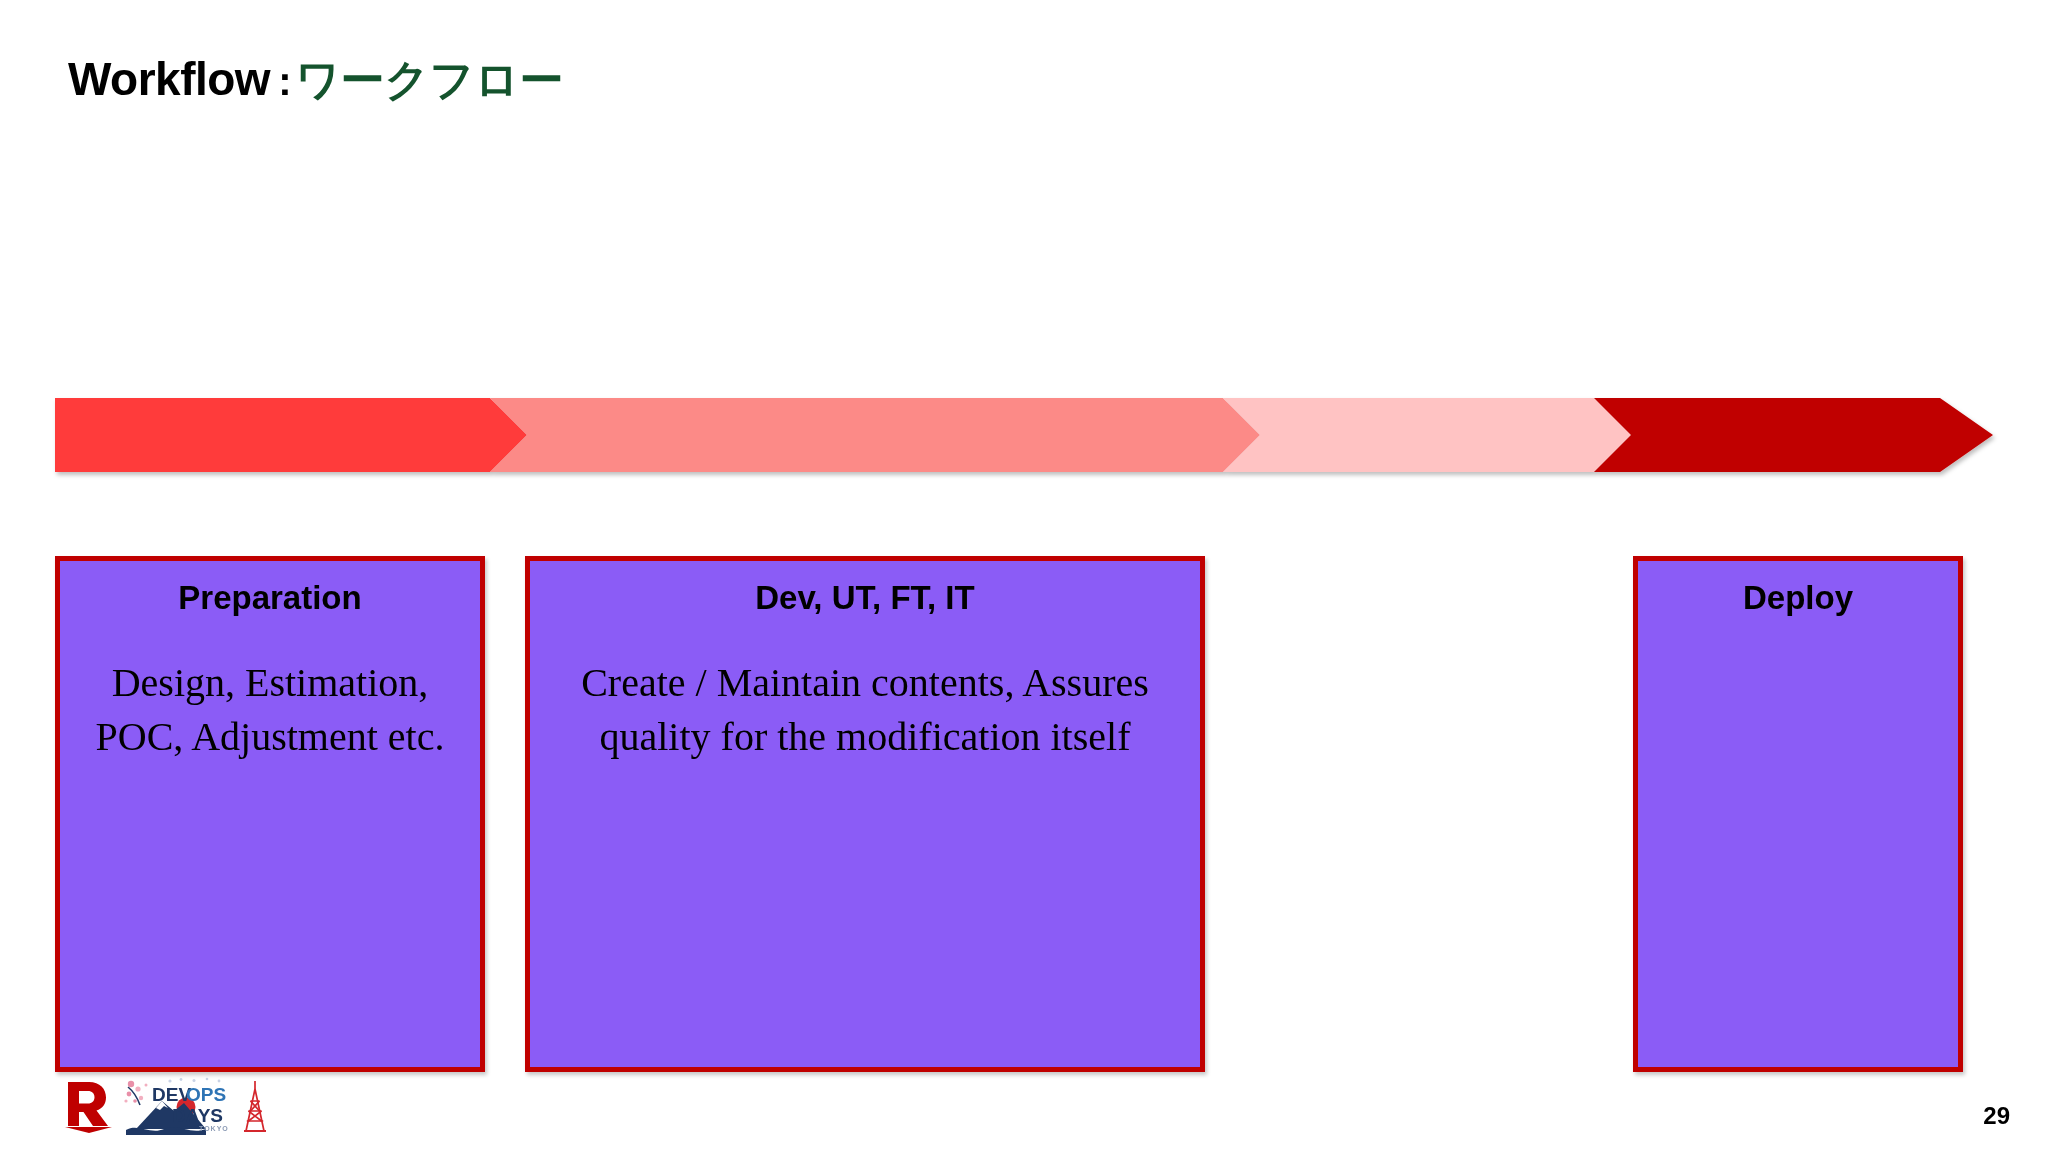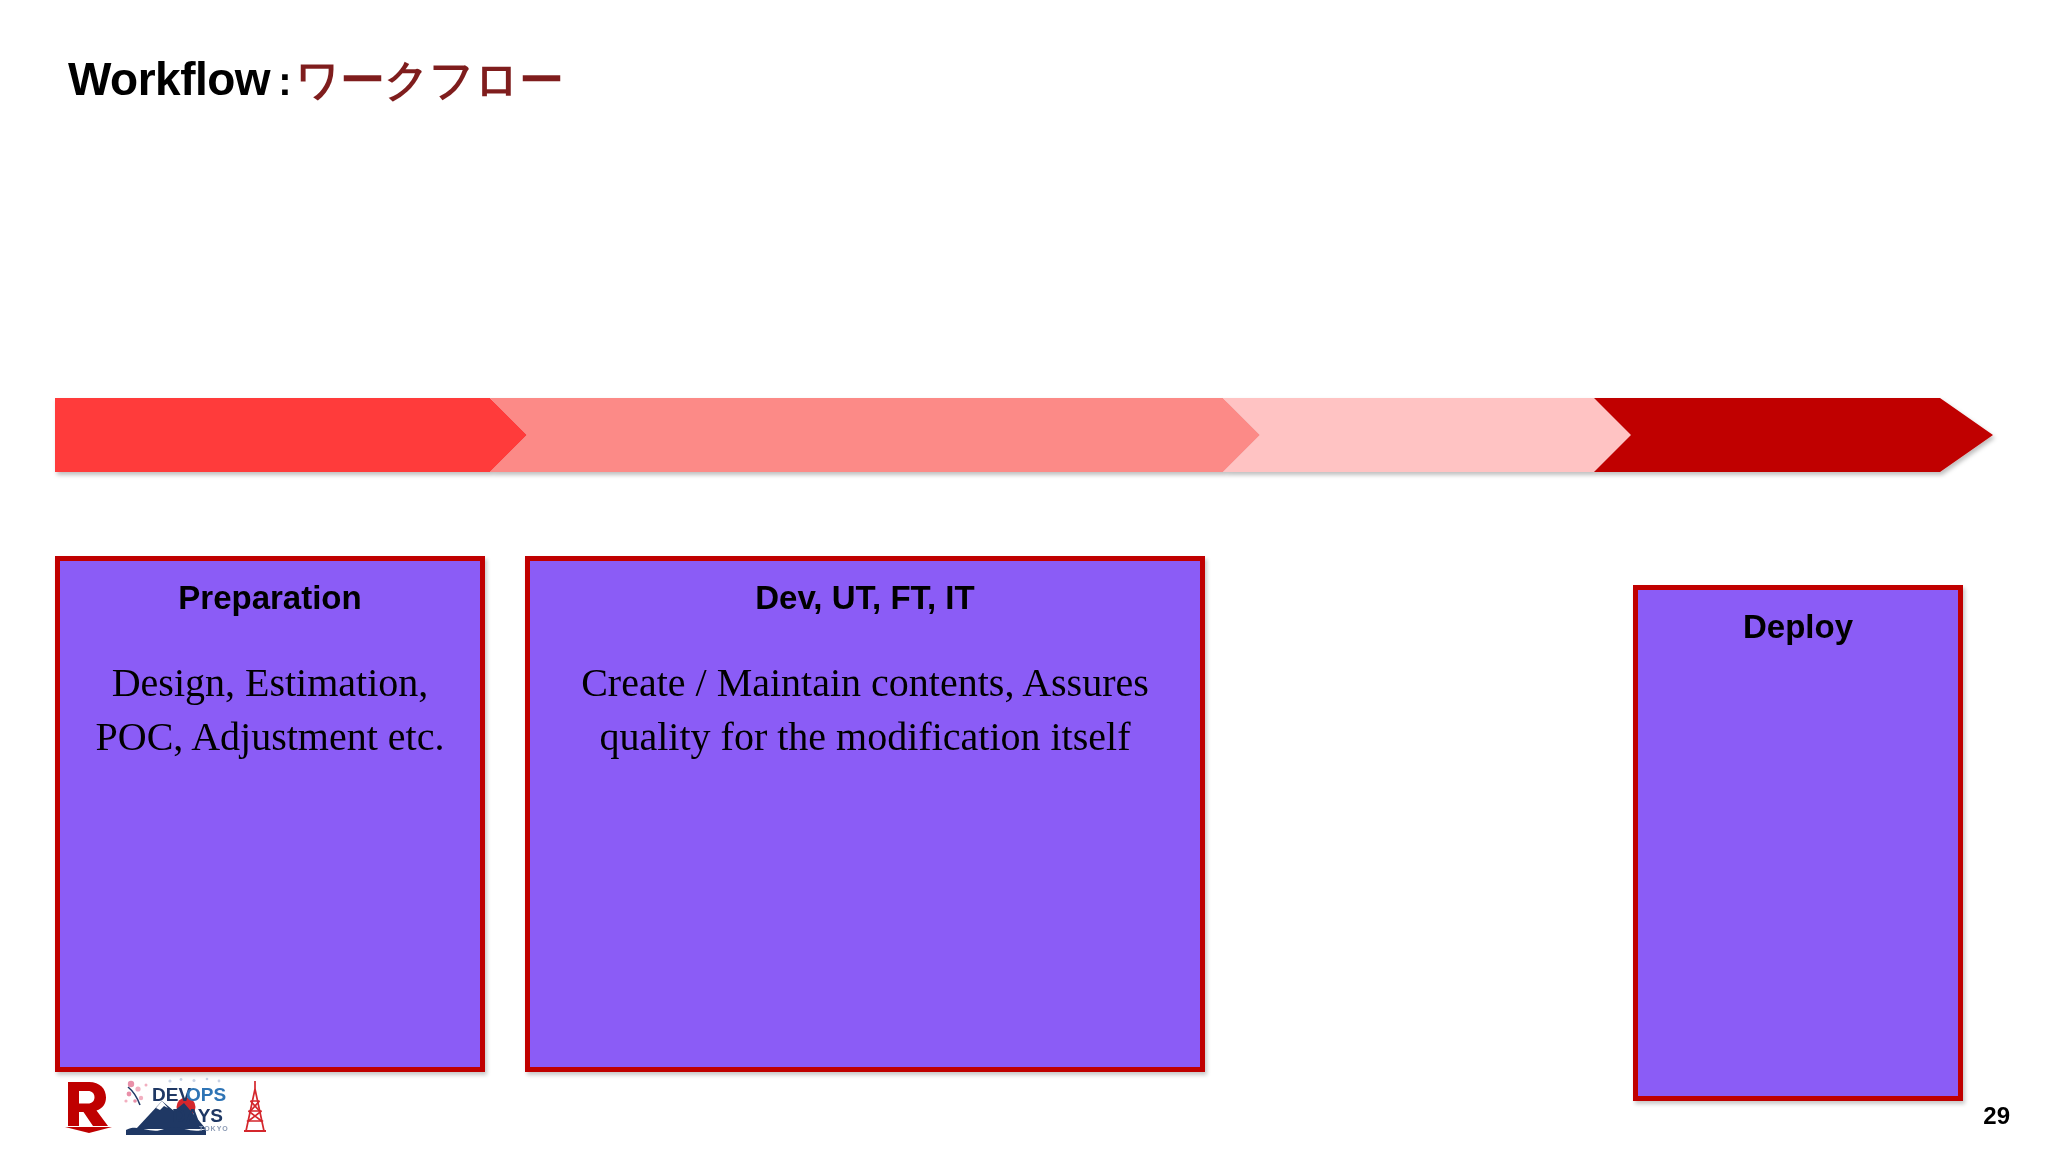--- a/index.html
+++ b/index.html
@@ -35,21 +35,21 @@
   }
   .title-sep {
     font-size: 40px;
     font-weight: bold;
     color: #000000;
     padding: 0 4px 0 8px;
   }
   .title-jp {
     font-size: 44px;
     font-weight: bold;
-    color: #7f1d1d;
+    color: #14532d;
     letter-spacing: 0px;
   }
 
   
   .subtitle-block {
     position: absolute;
     left: 70px;
     top: 186px;
     line-height: 1.42;
     color: #0d0d0d;
@@ -100,21 +100,21 @@
     font-family: Liberation Serif, serif;
     font-size: 40px;
     font-weight: 400;
     color: #000000;
     line-height: 1.34;
   }
 
   #box-0 { left: 55px;   width: 430px; }
   #box-1 { left: 525px;  width: 680px; }
   #box-2 { left: 1255px; width: 338px; }
-  #box-3 { left: 1633px; width: 330px; margin-top: 29px; }
+  #box-3 { left: 1633px; width: 330px; }
   .rakuten-logo {
     position: absolute;
     left: 62px;
     top: 1078px;
     width: 54px;
     height: 56px;
   }
   .devops-logo {
     position: absolute;
     left: 124px;

